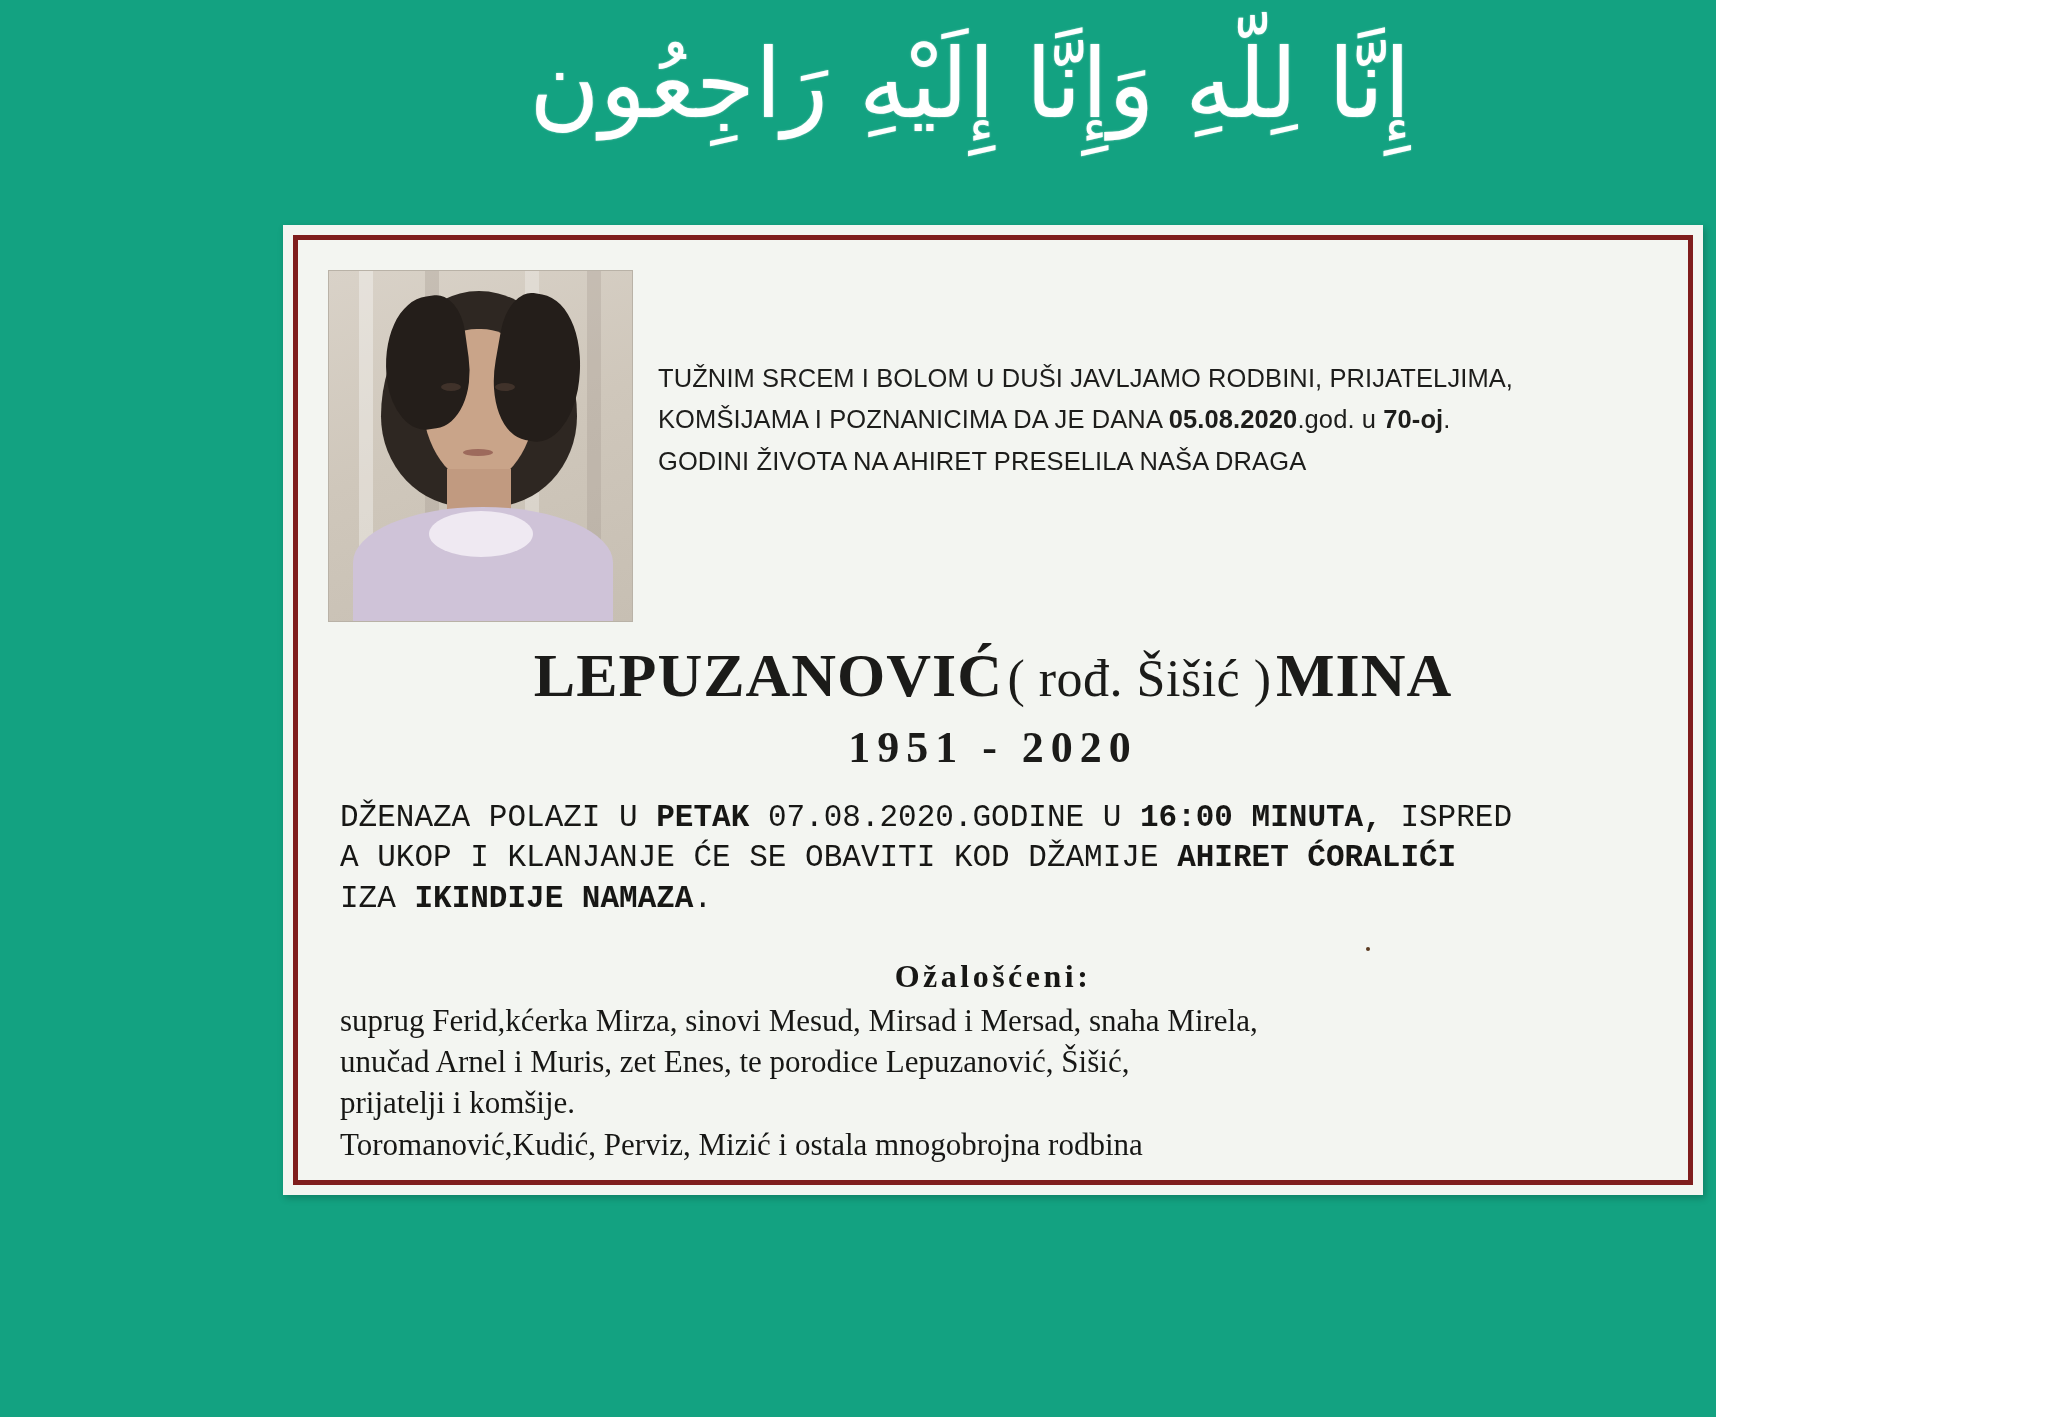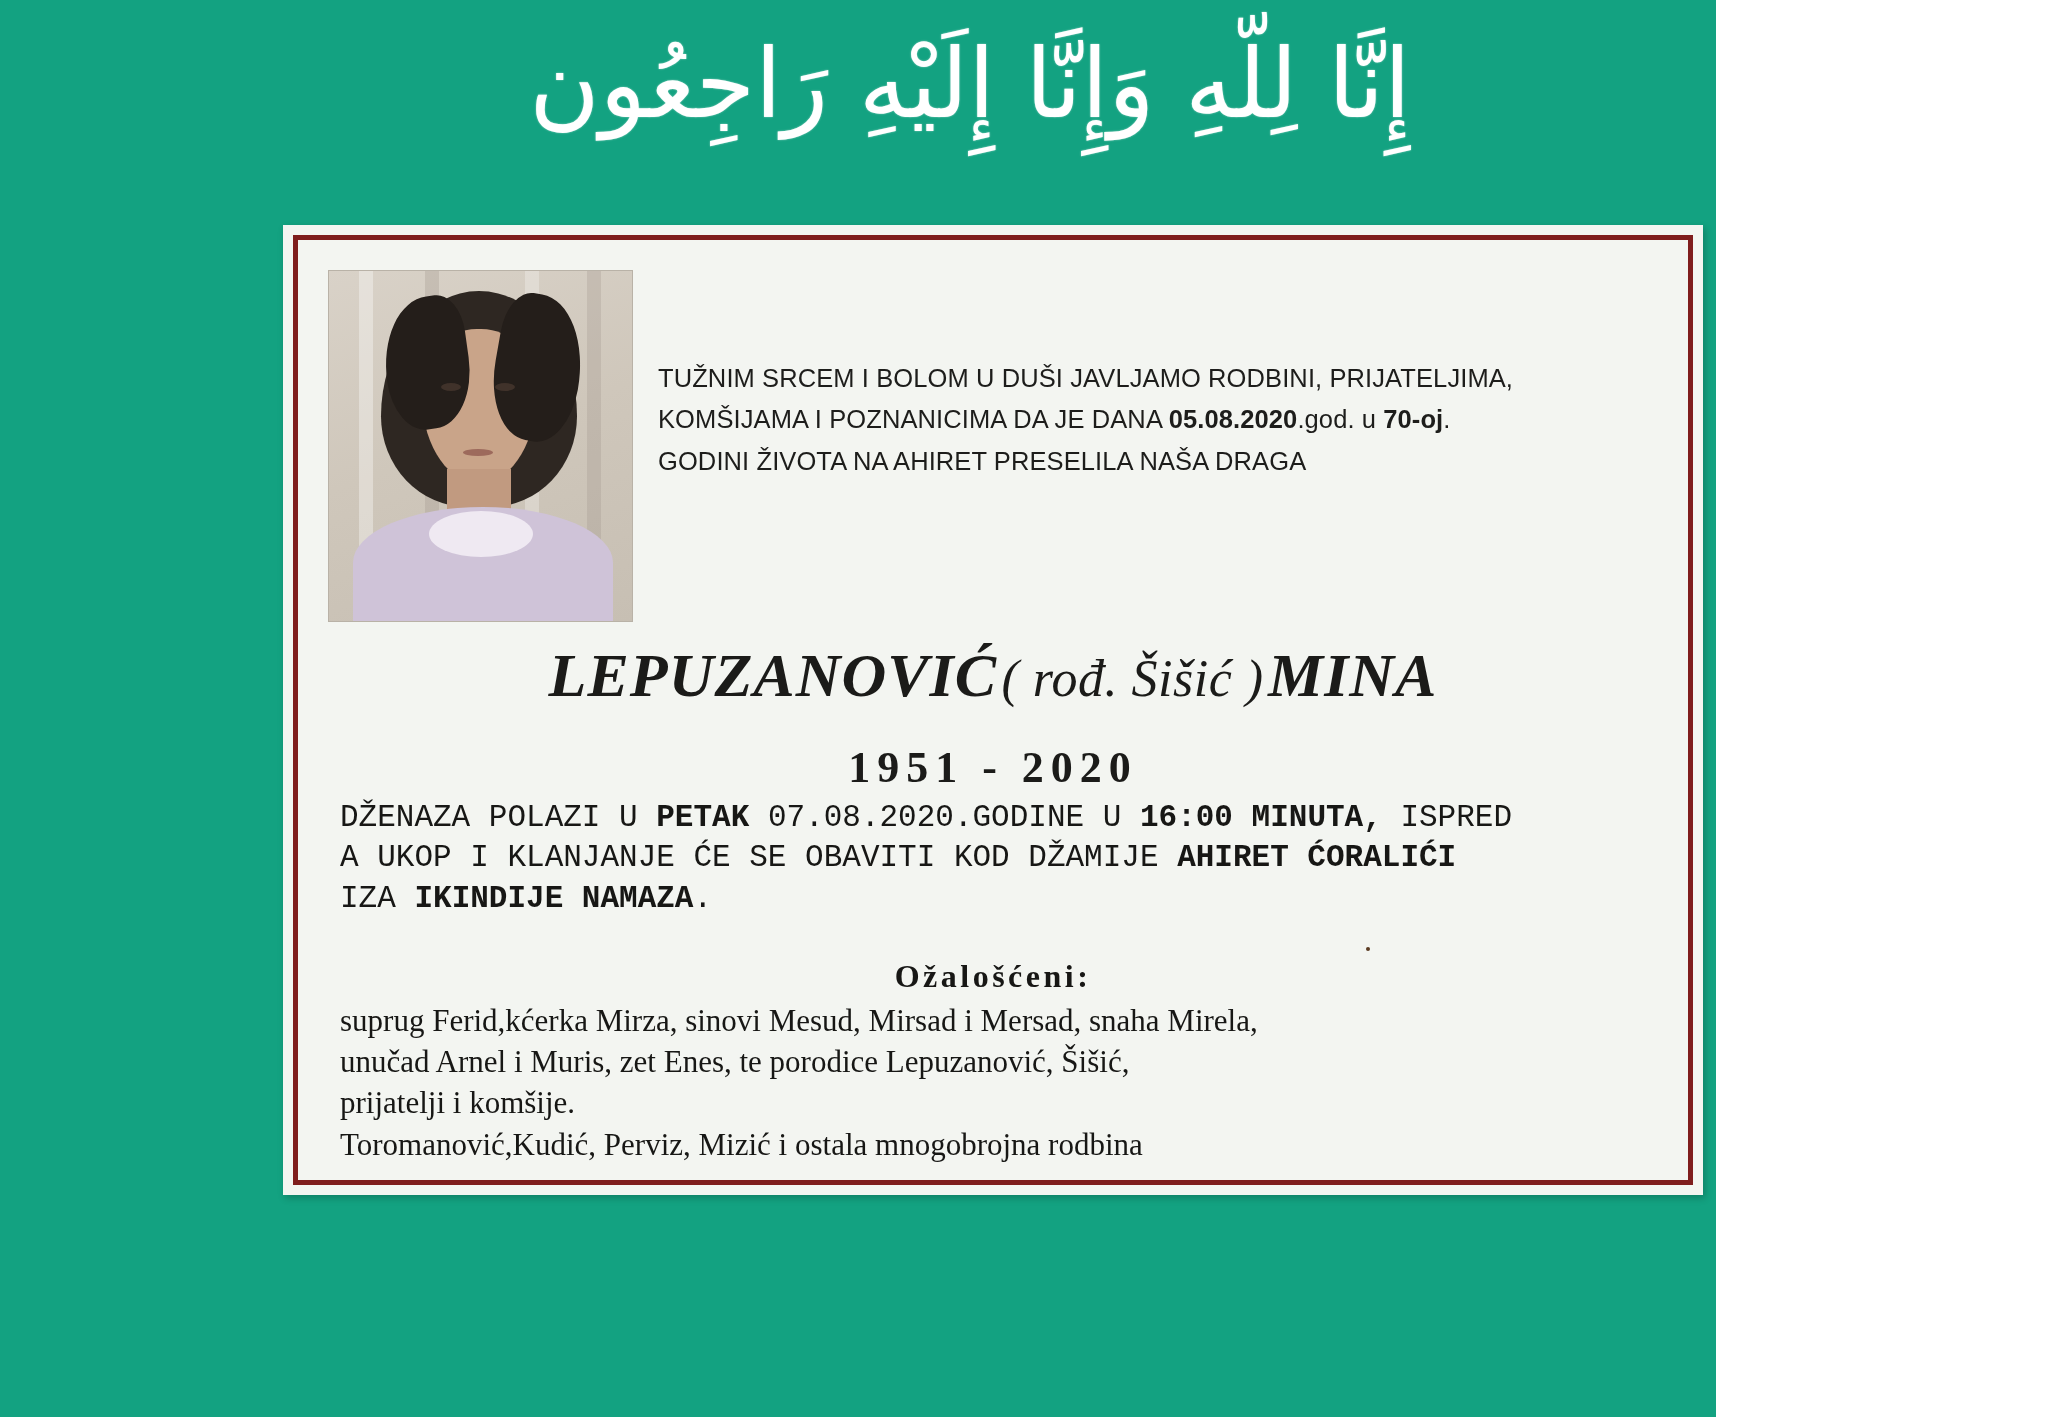--- a/index.html
+++ b/index.html
@@ -200,21 +200,20 @@
 
   
   #name-line {
     position: absolute;
     left: 0;
     top: 400px;
     width: 100%;
     text-align: center;
     color: #1b1b19;
     white-space: nowrap;
-    font-style: italic;
   }
   #name-line .surname {
     font-family: "Liberation Serif", serif;
     font-weight: bold;
     font-size: 62px;
     letter-spacing: 1px;
   }
   #name-line .maiden {
     font-family: "Liberation Serif", serif;
     font-size: 52px;
@@ -224,21 +223,20 @@
     position: absolute;
     left: 0;
     top: 482px;
     width: 100%;
     text-align: center;
     font-family: "Liberation Serif", serif;
     font-weight: bold;
     font-size: 44px;
     letter-spacing: 7px;
     color: #1b1b19;
-    margin-top: 20px;
   }
 
   
   #details {
     position: absolute;
     left: 42px;
     top: 558px;
     width: 1330px;
     font-family: Liberation Mono, monospace;
     font-size: 31px;

